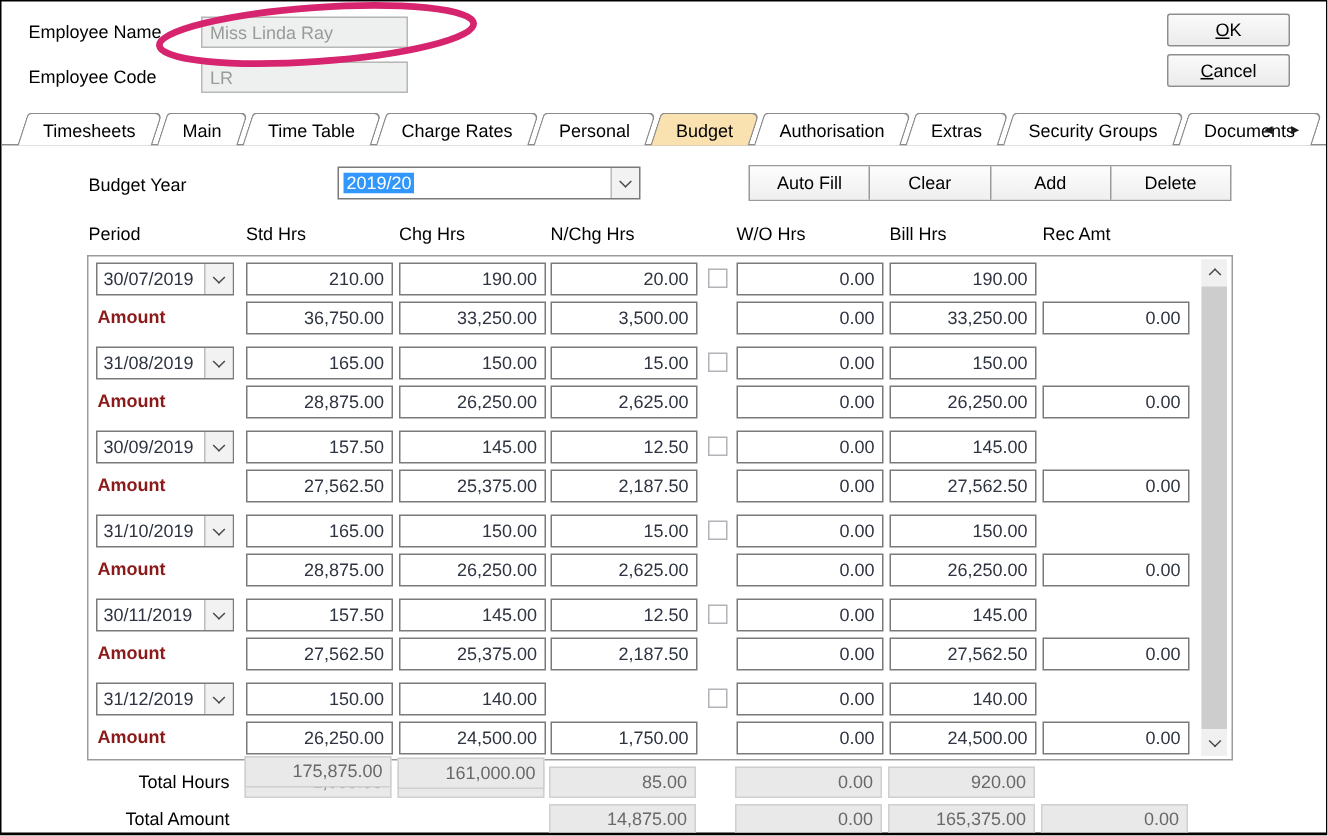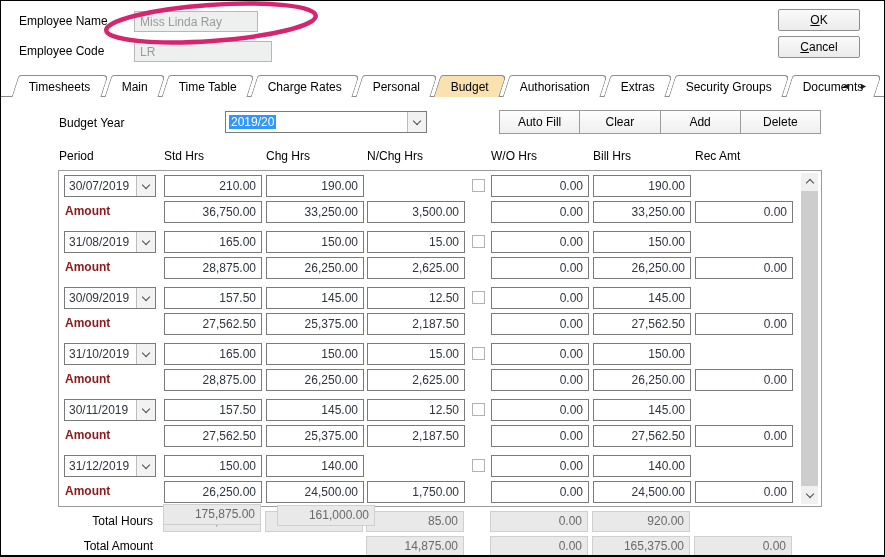--- a/index.html
+++ b/index.html
@@ -77,21 +77,21 @@
   .tcell { position:absolute; height:21px; width:98px; background:#e9e9e9; border:1px solid #cfcfcf;
            text-align:right; padding:2px 5px; font-size:12px; color:#696969; }
   .t1{left:162px;} .t2{left:264px;} .t3{left:365px;} .t4{left:489px;} .t5{left:591px;} .t6{left:693px;}
 </style>
 </head>
 <body>
 
 <div id="window">
 
   <span class="lbl" style="left:18px; top:13px;">Employee Name</span>
-  <input class="dis-input" style="left: 133px; top: 10px; width: 124px;" readonly="" value="Miss Linda Ray">
+  <input class="dis-input" style="left: 133px; top: 10px; width: 138px;" readonly="" value="Miss Linda Ray">
   <span class="lbl" style="left:18px; top:43px;">Employee Code</span>
   <input class="dis-input" style="left: 133px; top: 40px; width: 138px;" readonly="" value="LR">
 
   <svg id="annotation" width="235" height="56">
     <ellipse cx="115" cy="28" rx="105" ry="18" fill="none" stroke-width="4.5" transform="rotate(-4 115 28)" stroke="#d6246e"></ellipse>
   </svg>
 
   <button class="winbtn" style="right:24px; top:8px;">
       <span class="u">O</span>
       <span>K</span>
@@ -166,20 +166,21 @@
     <div class="grp" style="top:4px;">
       <div class="hrow">
         <div class="combo period">
           <span class="val">30/07/2019</span>
           <span class="combo-btn">
               <i class="chev"></i>
             </span>
         </div>
         <input class="cell c1" value="210.00" style="">
         <input class="cell c2" value="190.00" style="">
+        <input class="cell c3" value="20.00" style="">
         <span class="chk"></span>
         <input class="cell c4" value="0.00" style="">
         <input class="cell c5" value="190.00" style="">
       </div>
       <div class="arow">
         <span class="amt-label">Amount</span>
         <input class="cell c1" value="36,750.00" style="">
         <input class="cell c2" value="33,250.00" style="">
         <input class="cell c3" value="3,500.00" style="">
         <input class="cell c4" value="0.00" style="">
@@ -330,19 +331,19 @@
 
   <span class="tlabel" style="left:40px; top:510px;">Total Hours</span>
   <div class="tcell t1" style="top:510px;">1,005.00</div>
   <div class="tcell t2" style="top:510px;">920.00</div>
   <div class="tcell t3" style="top:510px;padding-left:36px;">85.00</div>
   <div class="tcell t4" style="top:510px;">0.00</div>
   <div class="tcell t5" style="top:510px;">920.00</div>
 
   <span class="tlabel" style="left:40px; top:535px;">Total Amount</span>
   <div class="tcell t1" style="top:503px;">175,875.00</div>
-  <div class="tcell t2" style="top:504px;margin-left:12px;">161,000.00</div>
+  <div class="tcell t2" style="top:504px;">161,000.00</div>
   <div class="tcell t3" style="top:535px;">14,875.00</div>
   <div class="tcell t4" style="top:535px;">0.00</div>
   <div class="tcell t5" style="top:535px;">165,375.00</div>
   <div class="tcell t6" style="top:535px;">0.00</div>
 
 </div>
 
 </body></html>

